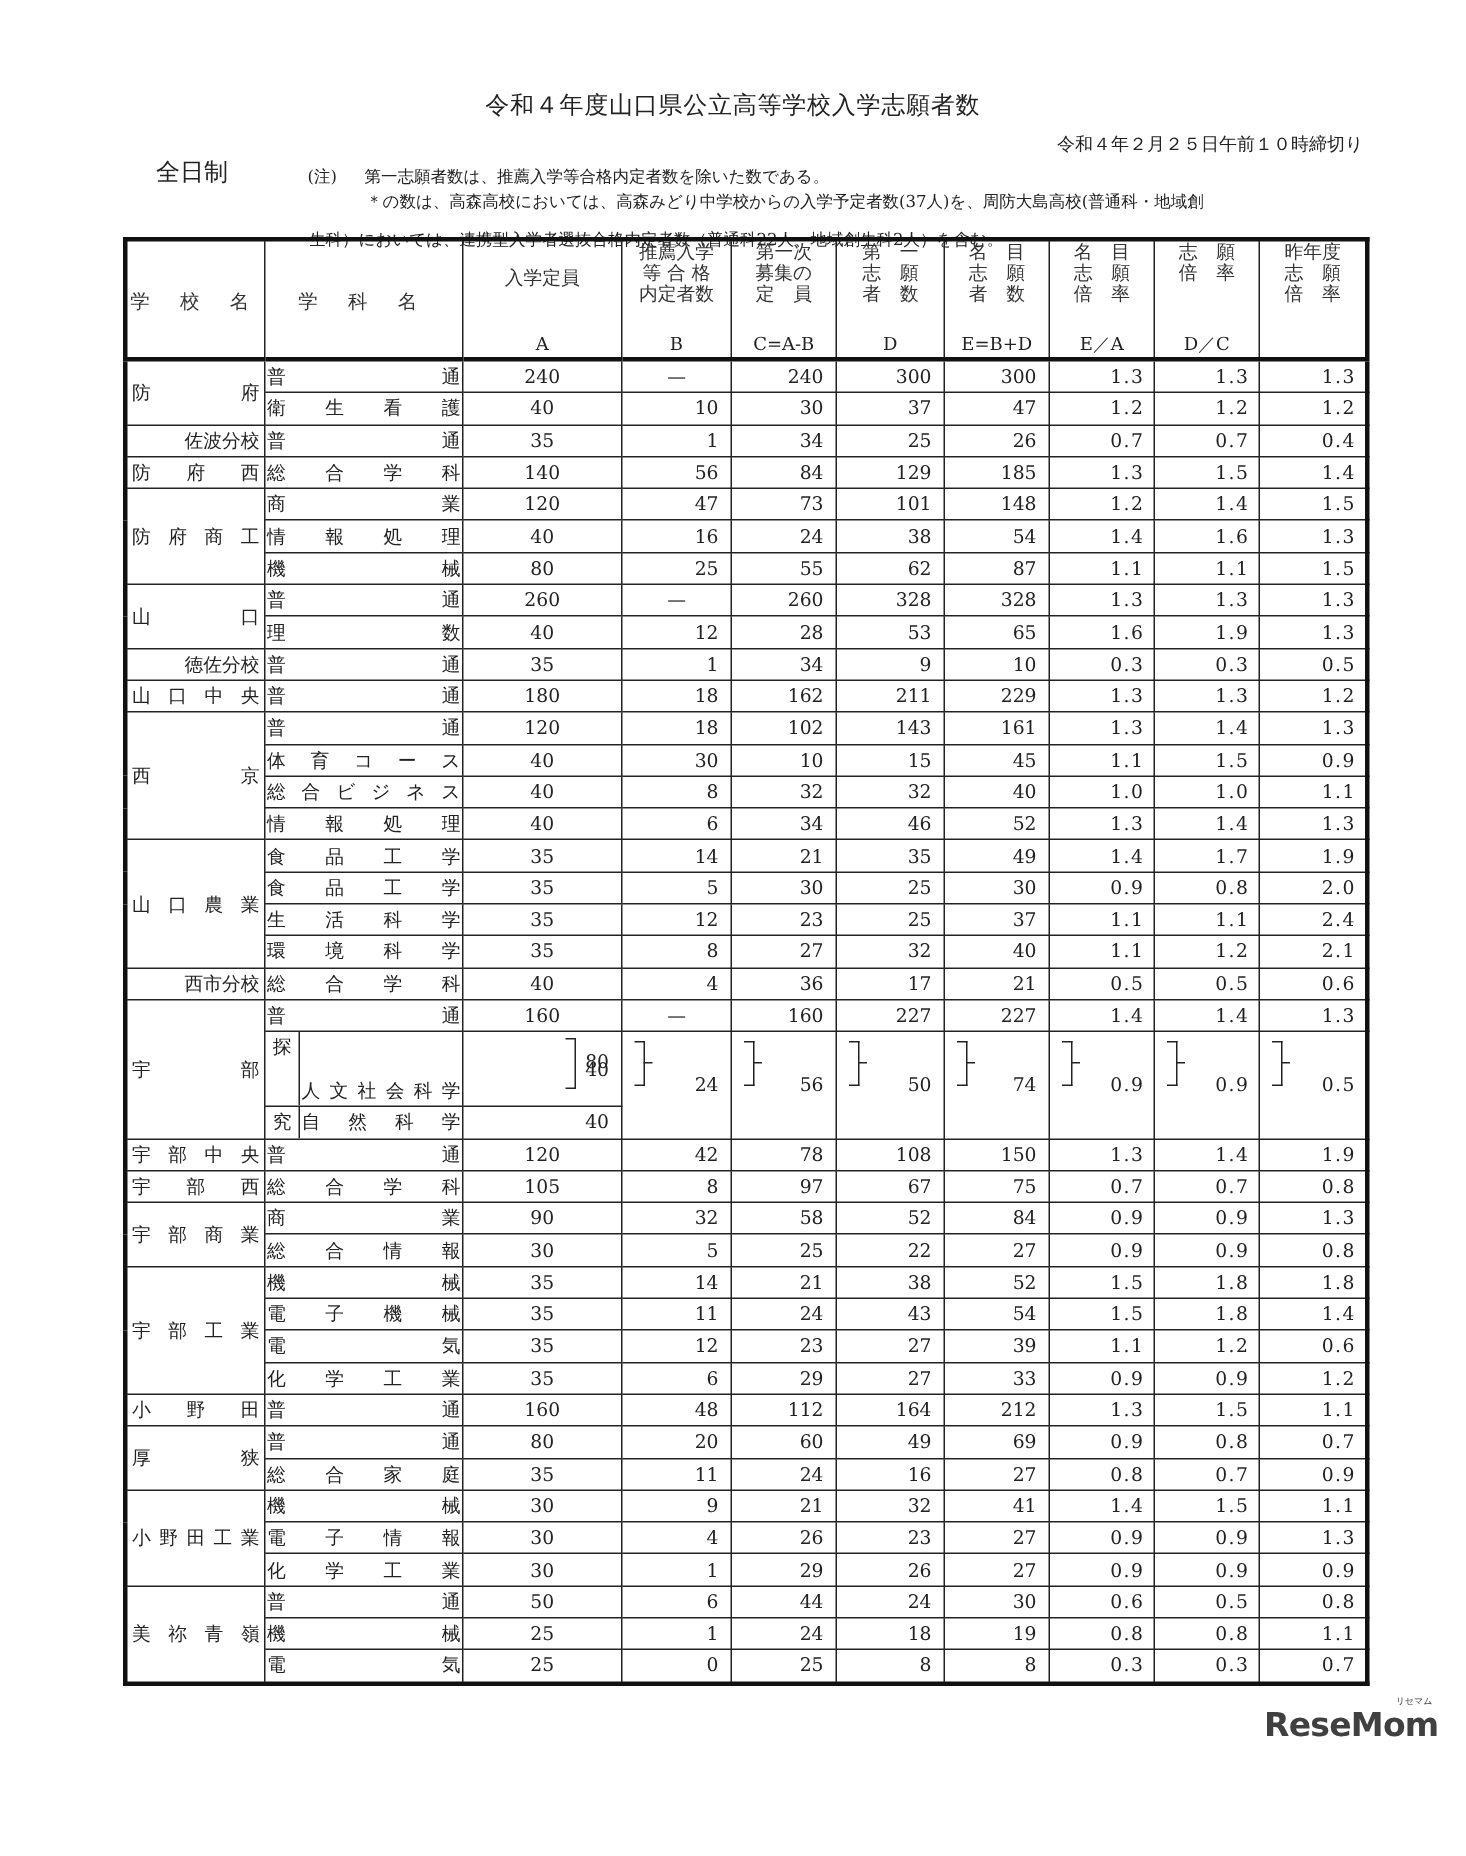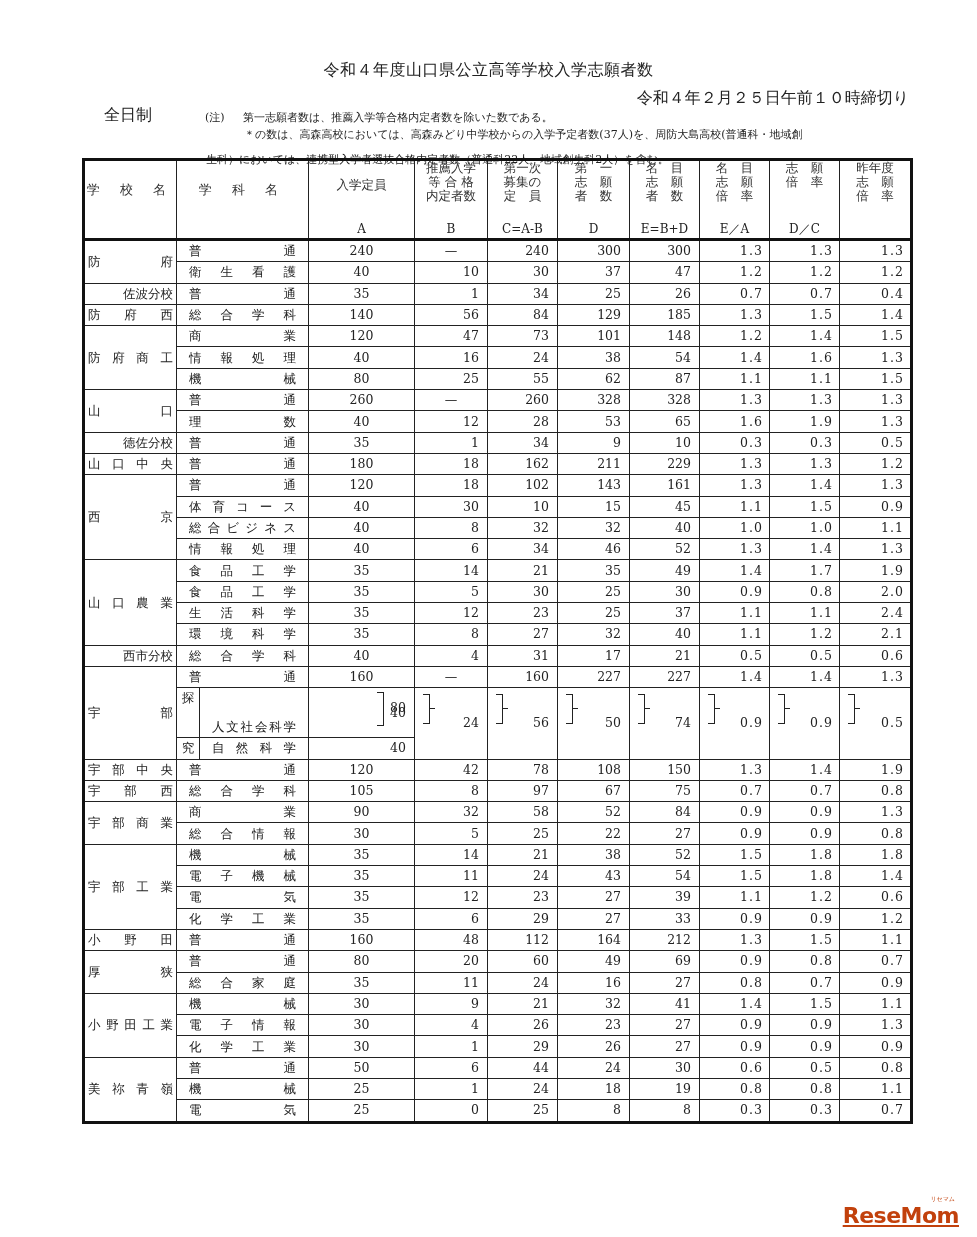--- a/index.html
+++ b/index.html
@@ -1,45 +1,45 @@
 <!DOCTYPE html>
 <html><head>
 <meta charset="utf-8">
 <style>
   html, body { margin:0; padding:0; background:#ffffff; }
   body { width:977px; height:1237px; position:relative; overflow:hidden;
          font-family:"DejaVu Serif","Liberation Serif",serif; color:#222; }
   .title { position:absolute; top:60px; left:0; width:977px; text-align:center; font-size:16px; letter-spacing:0.5px; }
-  .deadline { position:absolute; top:88px; right:68px; font-size:16px; }
+  .deadline { position:absolute; top:88px; right:68px; font-size:12px; }
   .section { position:absolute; top:105px; left:104px; font-size:16px; font-family:"DejaVu Sans","Liberation Sans",sans-serif; }
   .note1 { position:absolute; top:110px; left:205px; font-size:11px; }
   .note1 .lbl { display:inline-block; width:38px; }
   .note2 { position:absolute; top:127px; left:244px; font-size:11px; }
   .note3 { position:absolute; top:152px; left:206px; font-size:11px; }
 
   table.main { position:absolute; left:82px; top:158px; width:828px; border-collapse:collapse;
                border:3px solid #111; table-layout:fixed; font-size:12.5px; }
   table.main td, table.main th { border:1px solid #222; padding:0; height:20.3px; line-height:20px; overflow:hidden; white-space:nowrap; }
   table.main th { font-weight:normal; height:77px; line-height:14px; vertical-align:top; text-align:center; border-bottom:3px solid #111; position:relative; }
   th .hd { display:block; padding-top:0; color:#333; }
   th .ft { position:absolute; bottom:2px; left:0; right:0; text-align:center; font-size:12px; }
-  th.mid .hd { padding-top:22px; font-size:13px; letter-spacing:8px; }
+  th.mid .hd { padding-top:34px; font-size:13px; letter-spacing:8px; }
   th.midA .hd { padding-top:17px; }
   .school { text-align:justify; text-align-last:justify; padding:0 3px !important; }
   .school.branch { text-align:right; text-align-last:right; padding-right:3px !important; }
-  .dept { text-align:justify; text-align-last:justify; padding:0 12px !important; }
+  .dept { text-align:justify; text-align-last:justify; padding:0 1px !important; }
   .num { text-align:right; padding-right:8px !important; }
   .numc { text-align:center; }
   .ratio { text-align:right; padding-right:6px !important; letter-spacing:1px; }
   td.school-merge { vertical-align:middle; }
   .subrow td { height:20px; }
   .brace { position:relative; }
   .brace .br { position:absolute; left:8px; top:6px; width:6px; height:28px; border:1.5px solid #222; border-left:none; }
   .brace .br::after { content:""; position:absolute; left:6px; top:13px; width:6px; border-top:1.5px solid #222; }
-  .logo { position:absolute; right:18px; top:1203px; font-family:"DejaVu Sans","Liberation Sans",sans-serif; font-weight:bold; font-size:22px; color:#c2410c; letter-spacing:-0.5px;text-decoration:underline; }
+  .logo { position:absolute; right:18px; top:1138px; font-family:"DejaVu Sans","Liberation Sans",sans-serif; font-weight:bold; font-size:22px; color:#404040; letter-spacing:-0.5px; }
   .logo small { position:absolute; top:-8px; right:4px; font-size:6px; font-weight:normal; letter-spacing:0; }
 </style>
 </head>
 <body>
 
 <div class="title">令和４年度山口県公立高等学校入学志願者数</div>
 <div class="deadline">令和４年２月２５日午前１０時締切り</div>
 <div class="section">全日制</div>
 <div class="note1"><span class="lbl">(注)</span><span>第一志願者数は、推薦入学等合格内定者数を除いた数である。</span></div>
 <div class="note2">＊の数は、高森高校においては、高森みどり中学校からの入学予定者数(37人)を、周防大島高校(普通科・地域創</div>
@@ -316,21 +316,21 @@
         <td class="num">40</td>
         <td class="ratio">1.1</td>
         <td class="ratio">1.2</td>
         <td class="ratio">2.1</td>
       </tr>
       <tr>
         <td class="school school-merge branch" rowspan="1">西市分校</td>
         <td class="dept">総合学科</td>
         <td class="numc">40</td>
         <td class="num">4</td>
-        <td class="num">31</td>
+        <td class="num">36</td>
         <td class="num">17</td>
         <td class="num">21</td>
         <td class="ratio">0.5</td>
         <td class="ratio">0.5</td>
         <td class="ratio">0.6</td>
       </tr>
       <tr>
         <td class="school school-merge" rowspan="3">宇部</td>
         <td class="dept">普通</td>
         <td class="numc">160</td>

